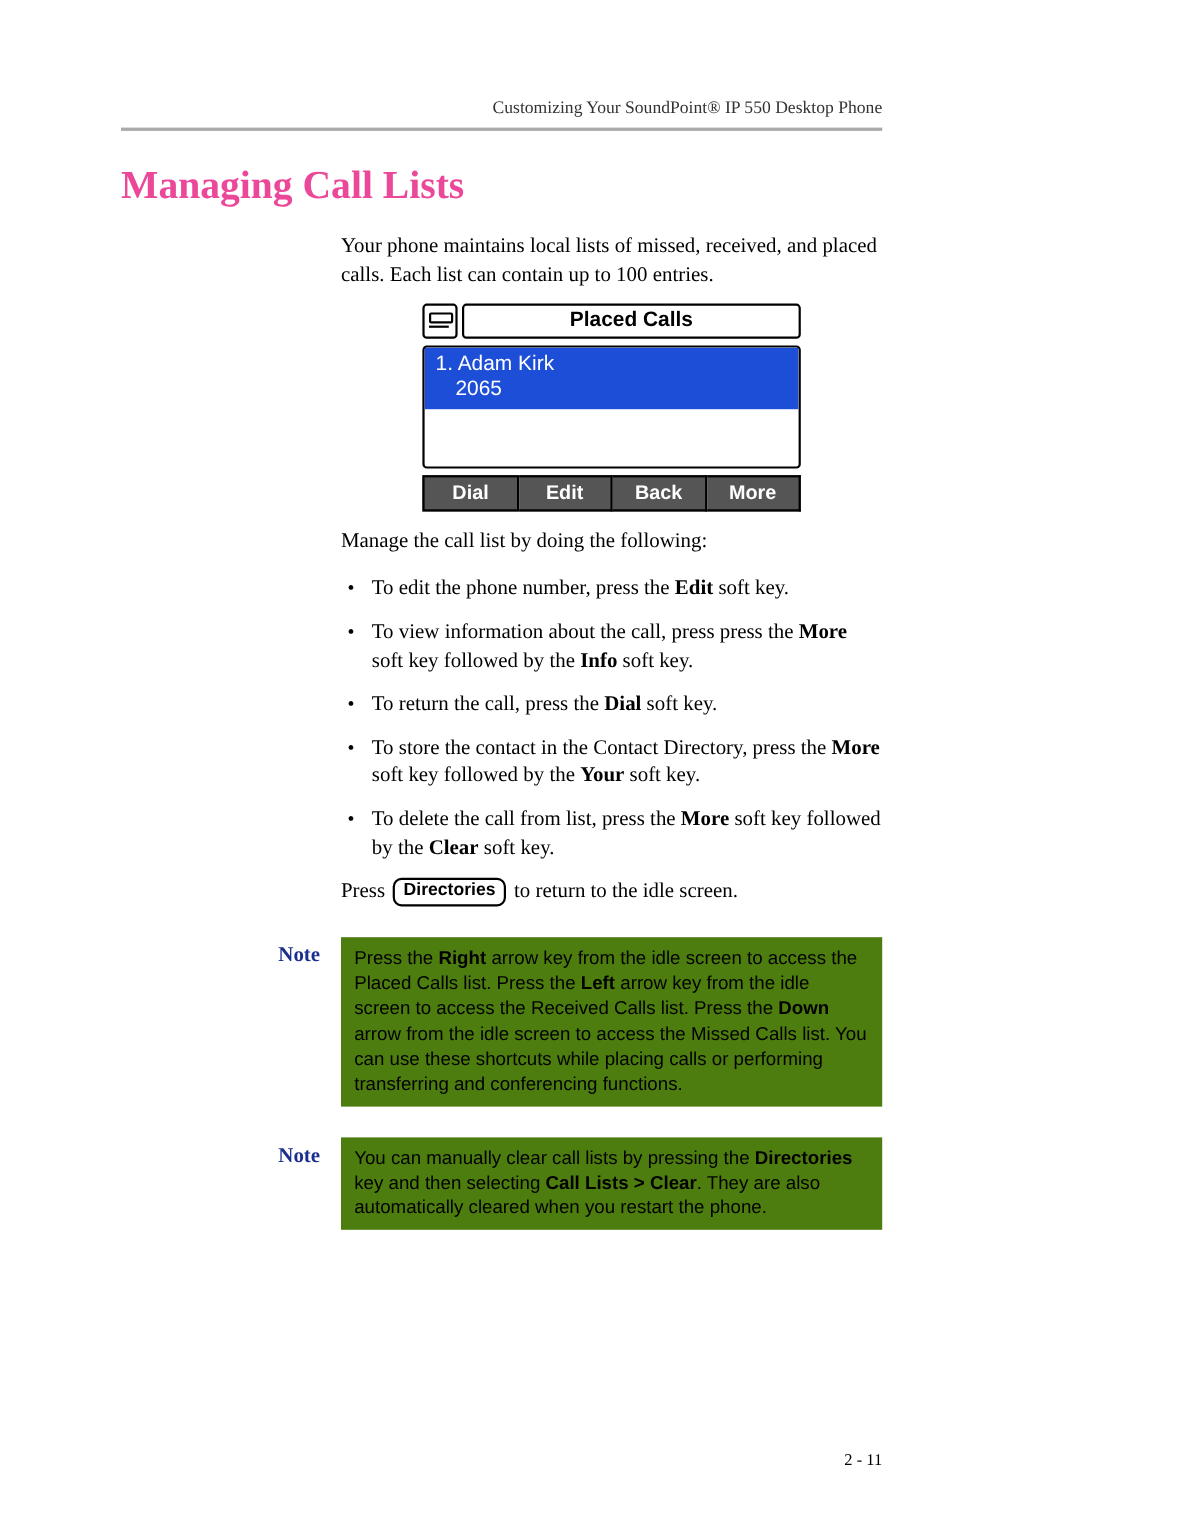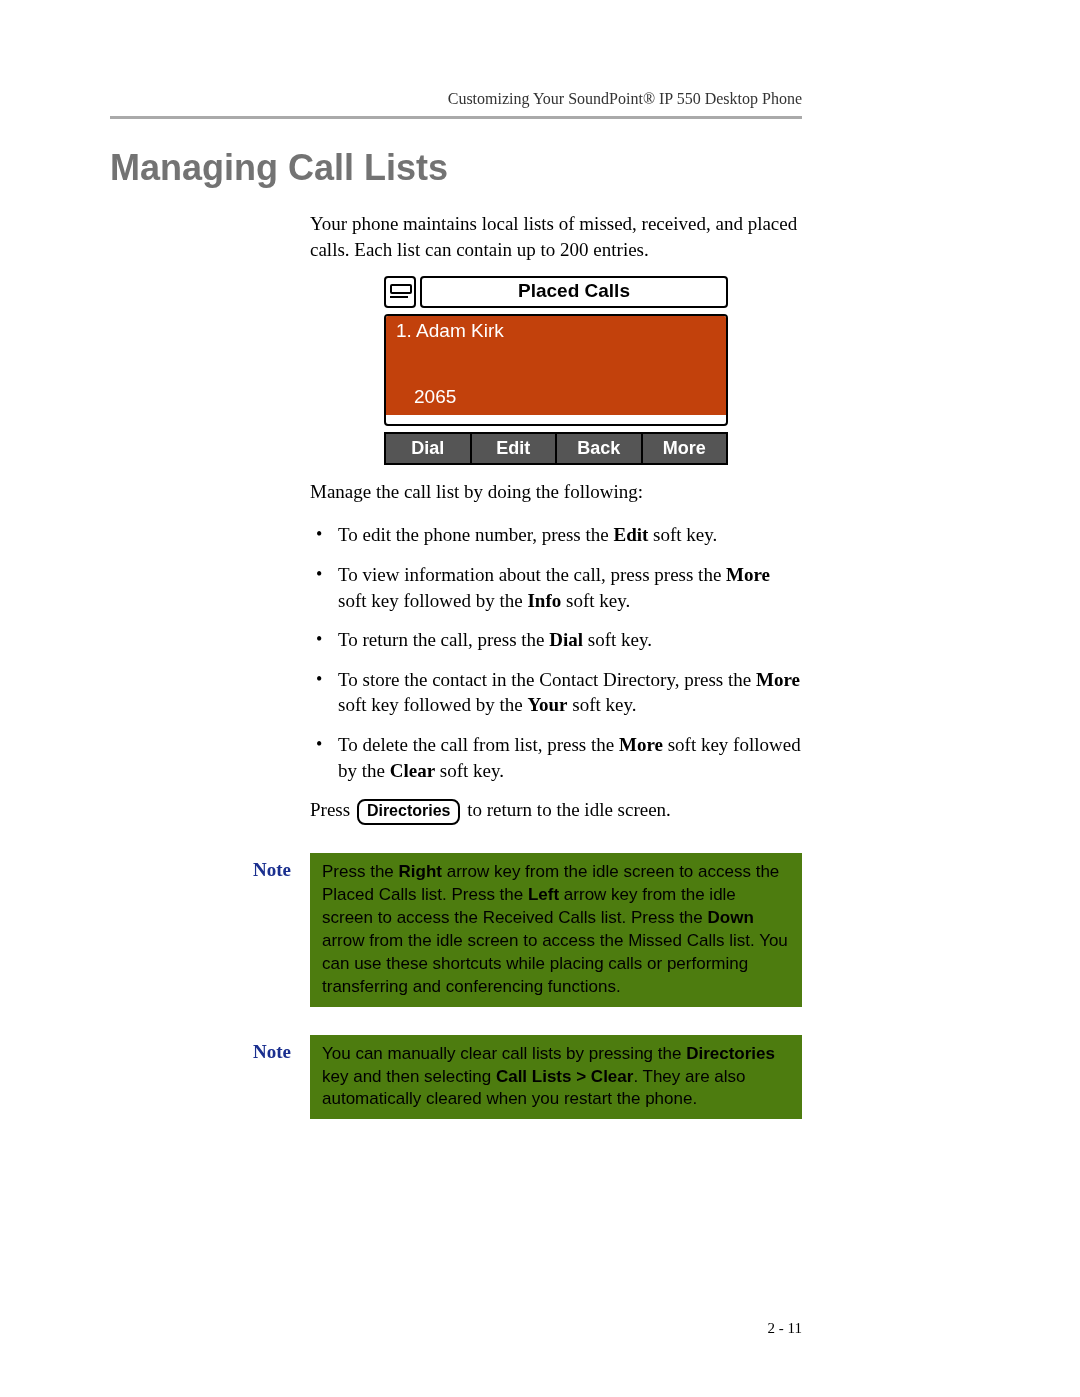--- a/index.html
+++ b/index.html
@@ -20,24 +20,24 @@
     text-align: right;
     font-size: 16px;
     color: #333;
     margin-bottom: 8px;
   }
   .rule {
     border-top: 3px solid #aaa;
     margin-bottom: 28px;
   }
   h1.section-title {
-    font-family: Liberation Sans, sans-serif;
+    font-family: Liberation Serif, serif;
     font-weight: bold;
     font-size: 36px;
-    color: #737373;
+    color: #ec4899;
     margin: 0 0 22px 0;
   }
   .body-col {
     margin-left: 200px;
     font-size: 19px;
     line-height: 1.35;
   }
   .body-col p { margin: 0 0 14px 0; }
   .dir-btn {
     display: inline-block;
@@ -71,24 +71,24 @@
   .ps-titlebar {
     flex: 1; border: 2px solid #000; border-radius: 4px;
     text-align: center; font-family: Arial, sans-serif; font-weight: bold;
     font-size: 19px; line-height: 26px;
   }
   .ps-body {
     border: 2px solid #000; border-radius: 4px; margin-top: 6px;
     height: 108px; overflow: hidden;
   }
   .ps-row-sel {
-    background: #c2410c; color: #fff; font-family: Arial, sans-serif;
+    background: #1d4ed8; color: #fff; font-family: Arial, sans-serif;
     padding: 4px 10px 6px 10px; font-size: 19px; line-height: 1.2;
   }
-  .ps-row-sel .num { padding-left: 18px; display: block; margin-top: 43px; }
+  .ps-row-sel .num { padding-left: 18px; display: block; }
   .ps-softkeys { display: flex; gap: 0; margin-top: 6px; }
   .ps-softkeys .sk {
     flex: 1; text-align: center; border: 2px solid #000;
     background: #555; color: #fff; font-family: Arial, sans-serif;
     font-weight: bold; font-size: 18px; padding: 2px 0;
   }
   .ps-softkeys .sk + .sk { border-left: none; }
 
   ul.bullets { list-style: none; padding: 0; margin: 18px 0 14px 0; }
   ul.bullets li { position: relative; padding-left: 28px; margin-bottom: 14px; }
@@ -116,21 +116,21 @@
 
 <div class="page">
 
   <div class="running-header">Customizing Your SoundPoint® IP 550 Desktop Phone</div>
   <div class="rule"></div>
 
   <h1 class="section-title">Managing Call Lists</h1>
 
   <div class="body-col">
 
-    <p>Your phone maintains local lists of missed, received, and placed calls. Each list can contain up to 200 entries.</p>
+    <p>Your phone maintains local lists of missed, received, and placed calls. Each list can contain up to 100 entries.</p>
 
 
     <div class="phone-screen">
       <div class="ps-top">
         <div class="ps-icon"></div>
         <div class="ps-titlebar">Placed Calls</div>
       </div>
       <div class="ps-body">
         <div class="ps-row-sel">
           <span>1. Adam Kirk</span>

